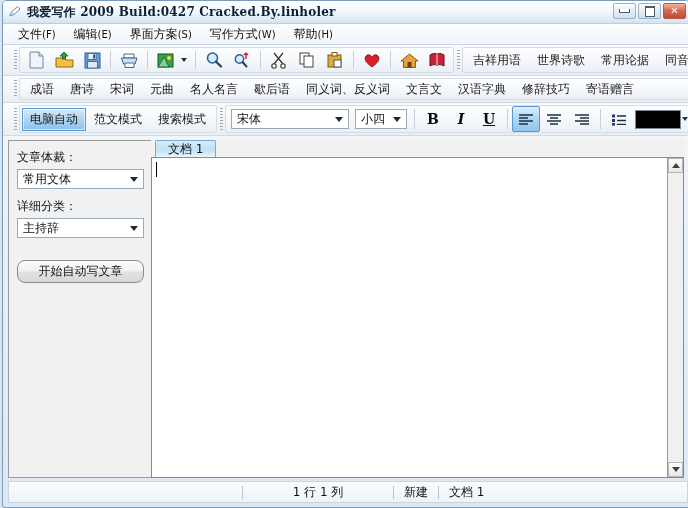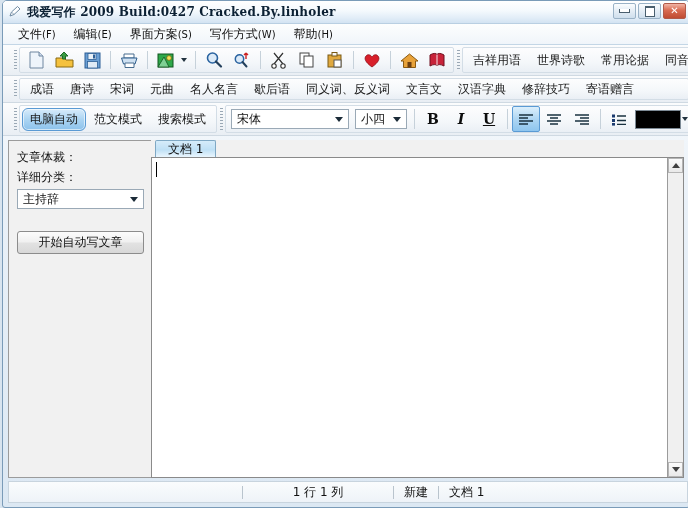--- a/index.html
+++ b/index.html
@@ -100,21 +100,21 @@
   .drop-arrow{
     width:0;height:0;border-left:3px solid transparent;border-right:3px solid transparent;
     border-top:4px solid #22323f;margin:0 4px 0 1px;
   }
   .txt-btn{
     padding:2px 7px;font-size:12px;color:#1a1a1a;white-space:nowrap;
     border:1px solid transparent;border-radius:2px;
     font-family:"DejaVu Sans","Liberation Sans",sans-serif;
   }
   .txt-btn.active{
-    border:1px solid #5a9ad4;border-radius:6px;
+    border:1px solid #5a9ad4;border-radius:0;
     background:linear-gradient(180deg,#d8ecfb 0%,#abd4f2 50%,#8cc2ec 100%);
     box-shadow:inset 0 0 0 1px #ffffff99;
   }
   .mode-panel{margin-left:0;}
 
   
   .combo{
     height:20px;box-sizing:border-box;
     border:1px solid #9aa9b6;background:#ffffff;
     display:flex;align-items:center;justify-content:space-between;
@@ -153,21 +153,21 @@
     border-right:none;
     padding:8px 8px 0 8px;
   }
   .side-label{
     font-size:12px;color:#111;margin-bottom:3px;
     font-family:"DejaVu Sans","Liberation Sans",sans-serif;
   }
   .side-combo{width:127px;margin-bottom:9px;}
   .start-btn{
     width:127px;height:23px;margin-top:22px;box-sizing:border-box;
-    border:1px solid #8c8c8c;border-radius:3px;
+    border:1px solid #8c8c8c;border-radius:8px;
     background:linear-gradient(180deg,#fcfcfc 0%,#f0f0f0 48%,#e2e2e2 52%,#d8d8d8 100%);
     display:flex;align-items:center;justify-content:center;
     font-size:12px;color:#111;
     font-family:"DejaVu Sans","Liberation Sans",sans-serif;
   }
   .editor-wrap{flex:1 1 auto;display:flex;flex-direction:column;min-width:0;}
   .tabstrip{
     height:18px;flex:0 0 18px;display:flex;align-items:flex-end;
     background:#f1f1f1;border-bottom:1px solid #8a8a8a;
     padding-left:4px;box-sizing:border-box;
@@ -455,20 +455,24 @@
       </span>
       <span class="swatch"></span>
       <span class="drop-arrow"></span>
     </span>
   </div>
 
   <div class="content">
 
     <div class="sidebar">
       <div class="side-label">文章体裁：</div>
+      <div class="combo side-combo">
+        <span class="cv">常用文体</span>
+        <span class="carrow"></span>
+      </div>
       <div class="side-label">详细分类：</div>
       <div class="combo side-combo">
         <span class="cv">主持辞</span>
         <span class="carrow"></span>
       </div>
       <div class="start-btn">开始自动写文章</div>
     </div>
 
     <div class="editor-wrap">
       <div class="tabstrip">

